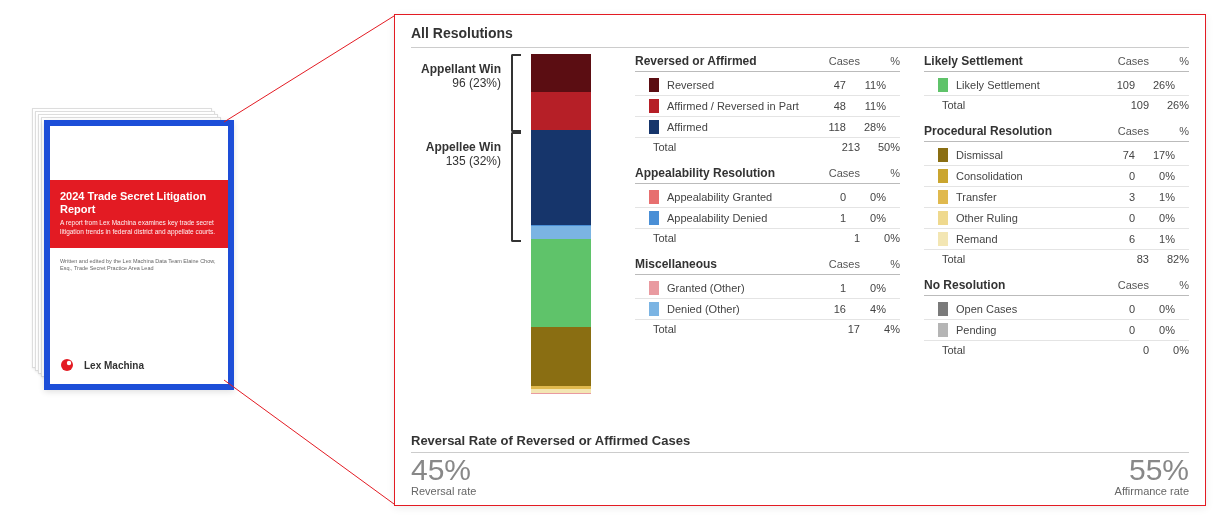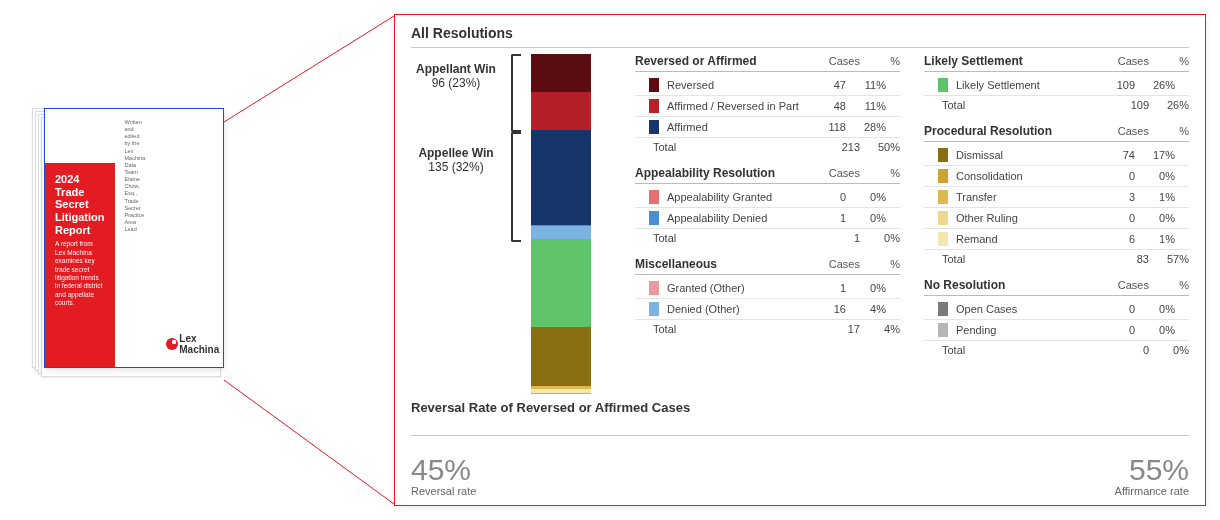--- a/index.html
+++ b/index.html
@@ -2,39 +2,39 @@
 <html><head>
 <meta charset="utf-8">
 <style>
   html,body{margin:0;padding:0;background:#fff;font-family:-apple-system,BlinkMacSystemFont,"Segoe UI",Arial,sans-serif;color:#333;font-size:12px}
   .stage{position:relative;width:1220px;height:520px}
 
   
   .stack{position:absolute;left:32px;top:108px;width:190px;height:270px}
   .page{position:absolute;width:178px;height:258px;background:#fff;border:1px solid #ddd;box-shadow:0 1px 2px rgba(0,0,0,.08)}
   .p1{left:0;top:0}.p2{left:3px;top:3px}.p3{left:6px;top:6px}.p4{left:9px;top:9px}
-  .cover{position:absolute;left:12px;top:0;width:178px;height:258px;background:#fff;border:1px solid #1d4ed8;box-shadow:0 2px 6px rgba(0,0,0,.12);display:flex;flex-direction:row}
+  .cover{position:absolute;left:12px;top:12px;width:178px;height:258px;background:#fff;border:6px solid #1d4ed8;box-shadow:0 2px 6px rgba(0,0,0,.12);display:flex;flex-direction:column}
   .cover-band{margin-top:54px;background:#e31b23;color:#fff;padding:10px 10px 12px}
   .cover-title{font-size:11px;font-weight:700;line-height:1.15}
   .cover-sub{font-size:6.5px;margin-top:4px;line-height:1.3;opacity:.95}
   .cover-credit{font-size:5.5px;color:#666;margin:10px 10px 0;line-height:1.3}
-  .cover-brand{display:flex;align-items:center;gap:0;margin:auto 10px 12px;color:#333;font-size:10px;font-weight:600}
+  .cover-brand{display:flex;align-items:center;gap:10px;margin:auto 10px 12px;color:#333;font-size:10px;font-weight:600}
   .brand-dot svg{display:block}
 
   
   .connector{position:absolute;left:0;top:0;pointer-events:none}
 
   
   .panel{position:absolute;left:394px;top:14px;width:812px;height:492px;border:1px solid #e31b23;background:#fff;box-shadow:0 2px 8px rgba(0,0,0,.08);padding:10px 16px 8px;box-sizing:border-box;display:flex;flex-direction:column}
   .panel-title{font-size:14px;font-weight:700;color:#333;border-bottom:1px solid #ccc;padding-bottom:6px;margin-bottom:6px}
   .panel-body{flex:1;display:flex;gap:14px;min-height:0}
 
   
   .barzone{display:flex;align-items:flex-start;gap:10px;width:210px}
-  .bracket-labels{display:flex;flex-direction:column;gap:8px;padding-top:8px;width:90px;text-align:center}
+  .bracket-labels{display:flex;flex-direction:column;gap:2px;padding-top:8px;width:90px;text-align:right}
   .blabel{font-size:12px;color:#333}
   .blabel b{font-weight:700}
   .bracket-col{display:flex;flex-direction:column}
   .bracket{border:2px solid #333;border-right:none;border-radius:2px 0 0 2px;margin-bottom:0}
   .bar{width:60px;display:flex;flex-direction:column;border:0}
   .seg{width:60px}
 
   
   .cols{flex:1;display:flex;gap:24px;min-width:0}
   .col{flex:1;display:flex;flex-direction:column;gap:10px;min-width:0}
@@ -45,21 +45,21 @@
   .row{display:flex;align-items:center;border-bottom:1px solid #e4e4e4;padding:3px 14px;font-size:11px;color:#444}
   .swatch{width:10px;height:14px;margin-right:8px;flex-shrink:0}
   .rname{flex:1;white-space:nowrap;overflow:hidden;text-overflow:ellipsis}
   .rcases{width:40px;text-align:right}
   .rpct{width:40px;text-align:right}
   .trow{display:flex;align-items:center;padding:3px 0;font-size:11px;color:#444}
   .trow .rname{margin-left:18px}
 
   
   .rates{margin-top:6px}
-  .rates-title{font-size:13px;font-weight:700;border-bottom:1px solid #ccc;padding-bottom:20px;margin-bottom:19px}
+  .rates-title{font-size:13px;font-weight:700;border-bottom:1px solid #ccc;padding-bottom:4px;margin-bottom:2px}
   .rates-row{display:flex;justify-content:space-between;align-items:center}
   .rate-big{font-size:30px;color:#888;line-height:1}
   .rate-small{font-size:11px;color:#666}
   .right{text-align:right}
 </style>
 </head>
 <body>
 
 <div class="stage">
 
@@ -258,21 +258,21 @@
               </div>
               <div class="row">
                 <span class="swatch" style="background:#f3e6b3"></span>
                 <span class="rname">Remand</span>
                 <span class="rcases">6</span>
                 <span class="rpct">1%</span>
               </div>
               <div class="trow">
                 <span class="rname">Total</span>
                 <span class="rcases">83</span>
-                <span class="rpct">57%</span>
+                <span class="rpct">82%</span>
               </div>
             </div>
             <div class="group">
               <div class="ghead">
                 <span class="gname">No Resolution</span>
                 <span class="chead">Cases</span>
                 <span class="chead">%</span>
               </div>
               <div class="row">
                 <span class="swatch" style="background:#7a7a7a"></span>

